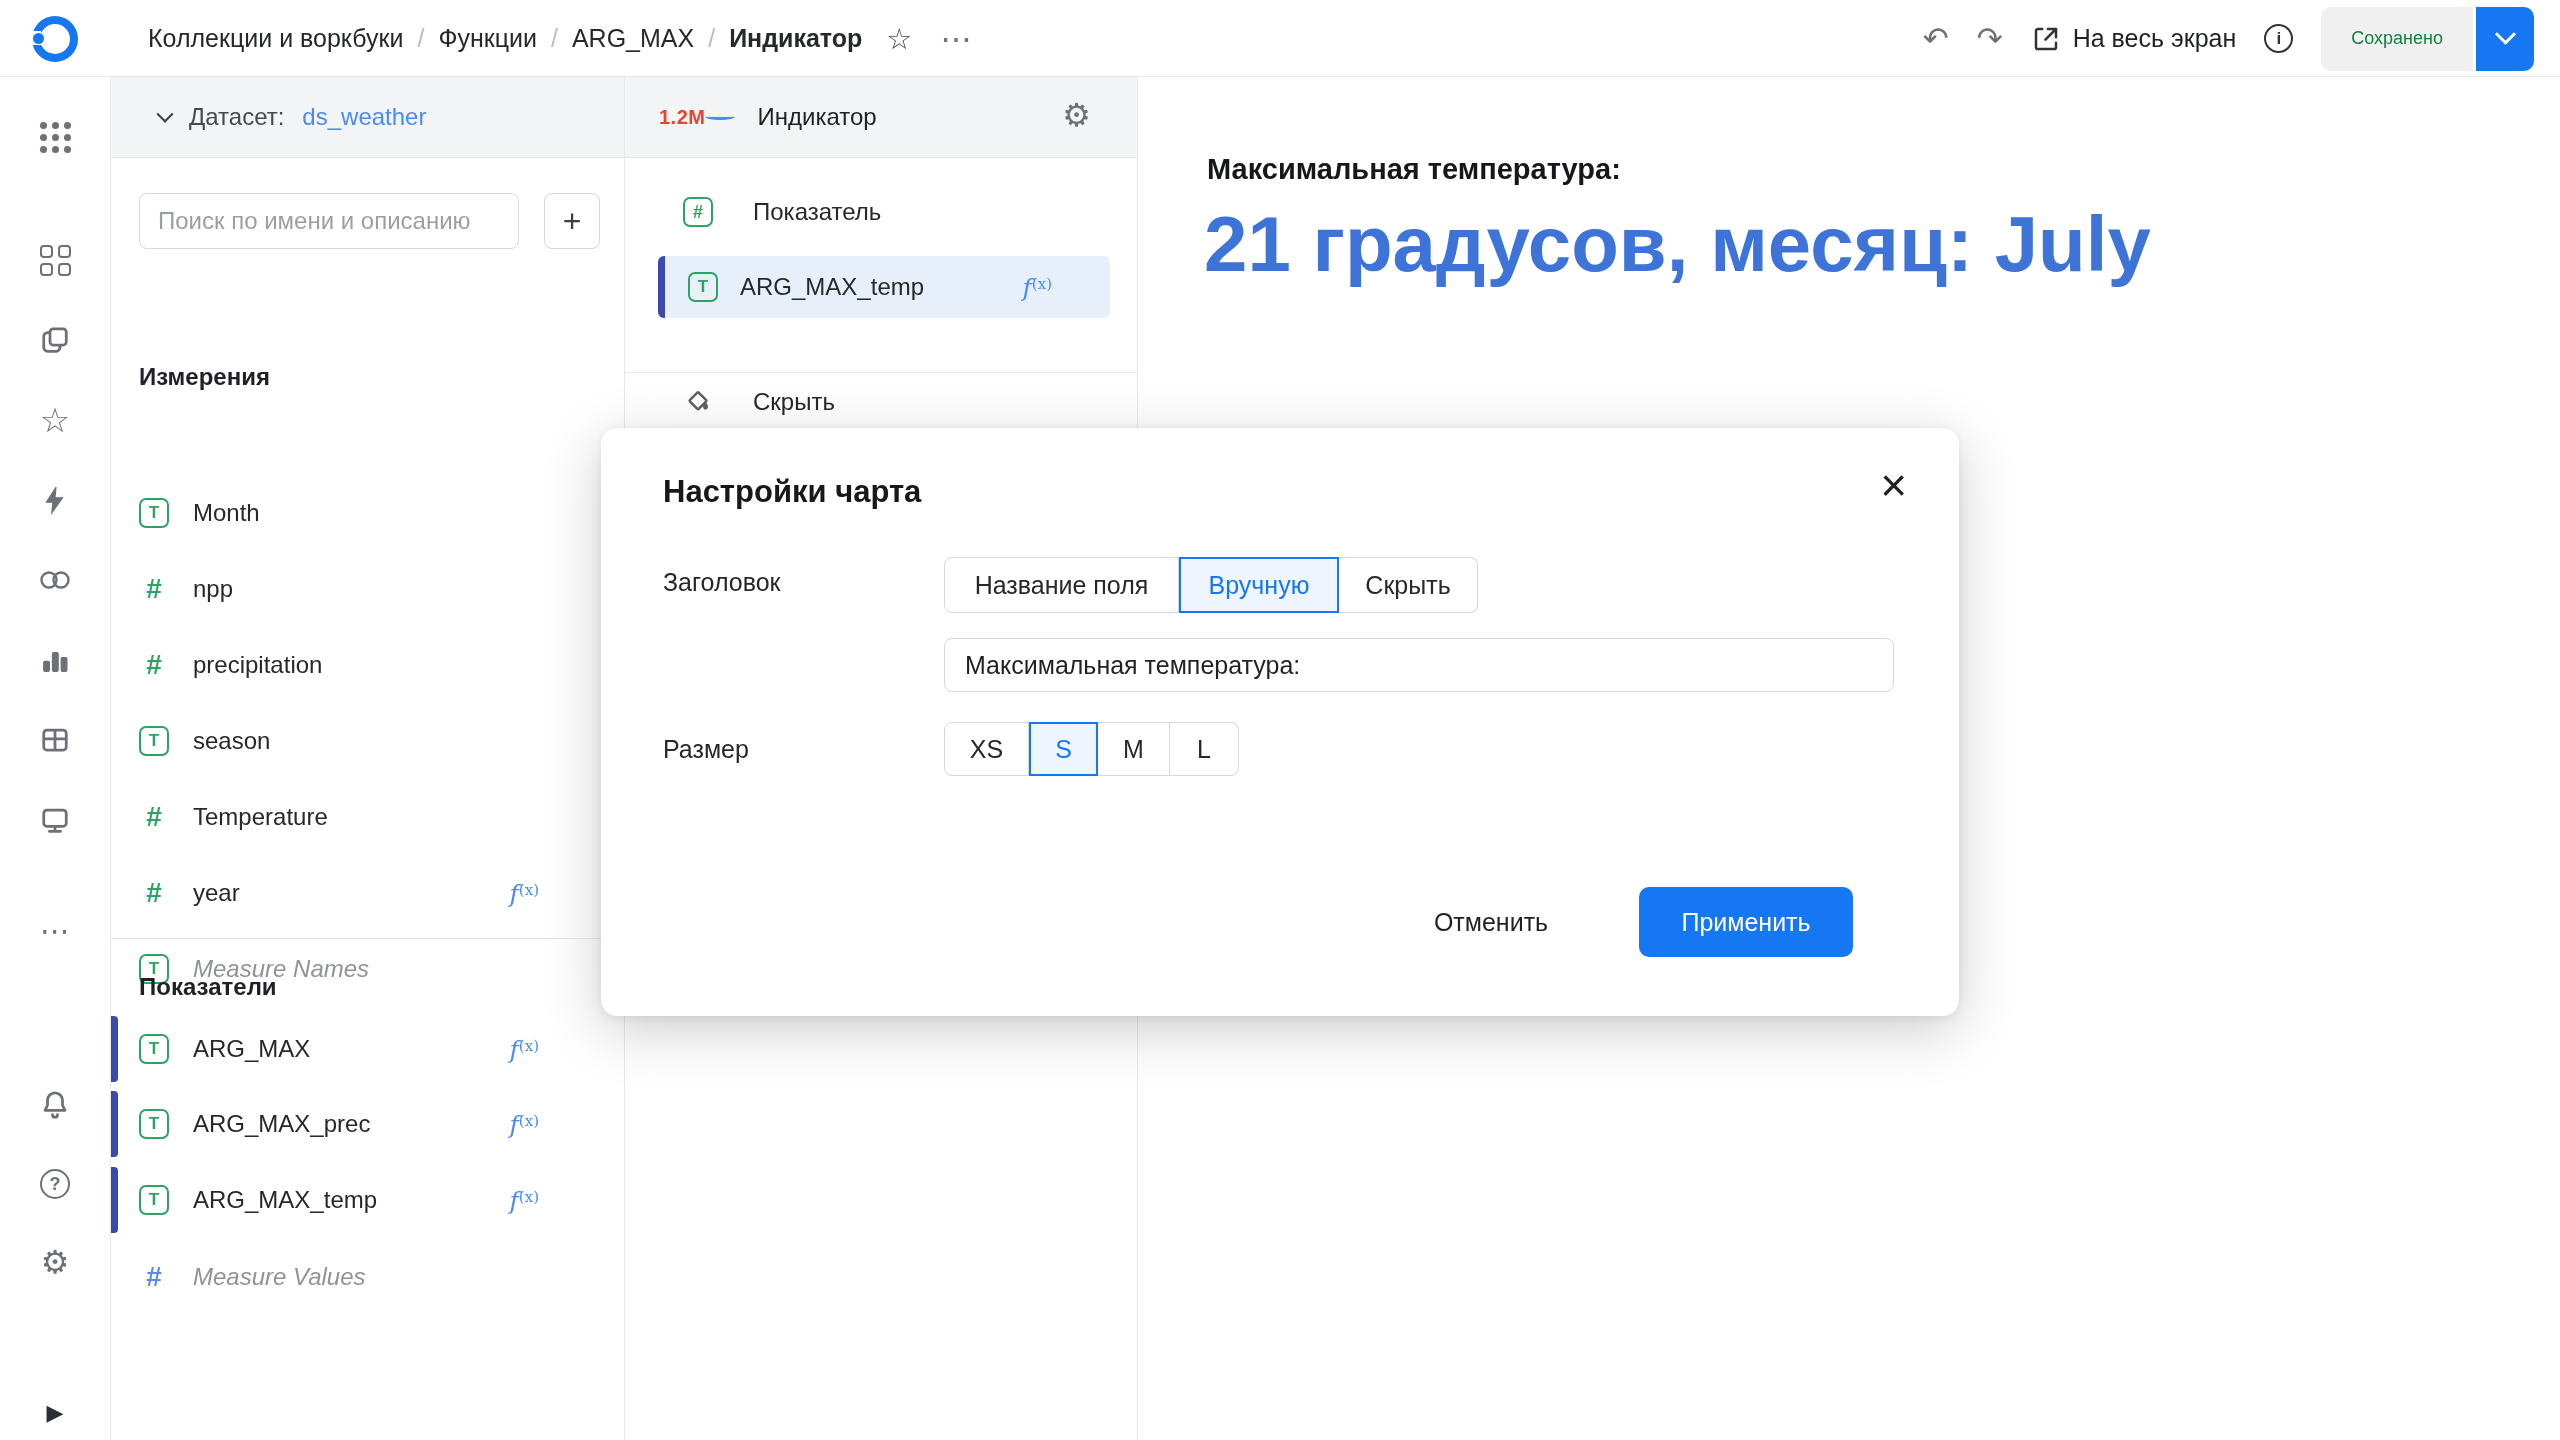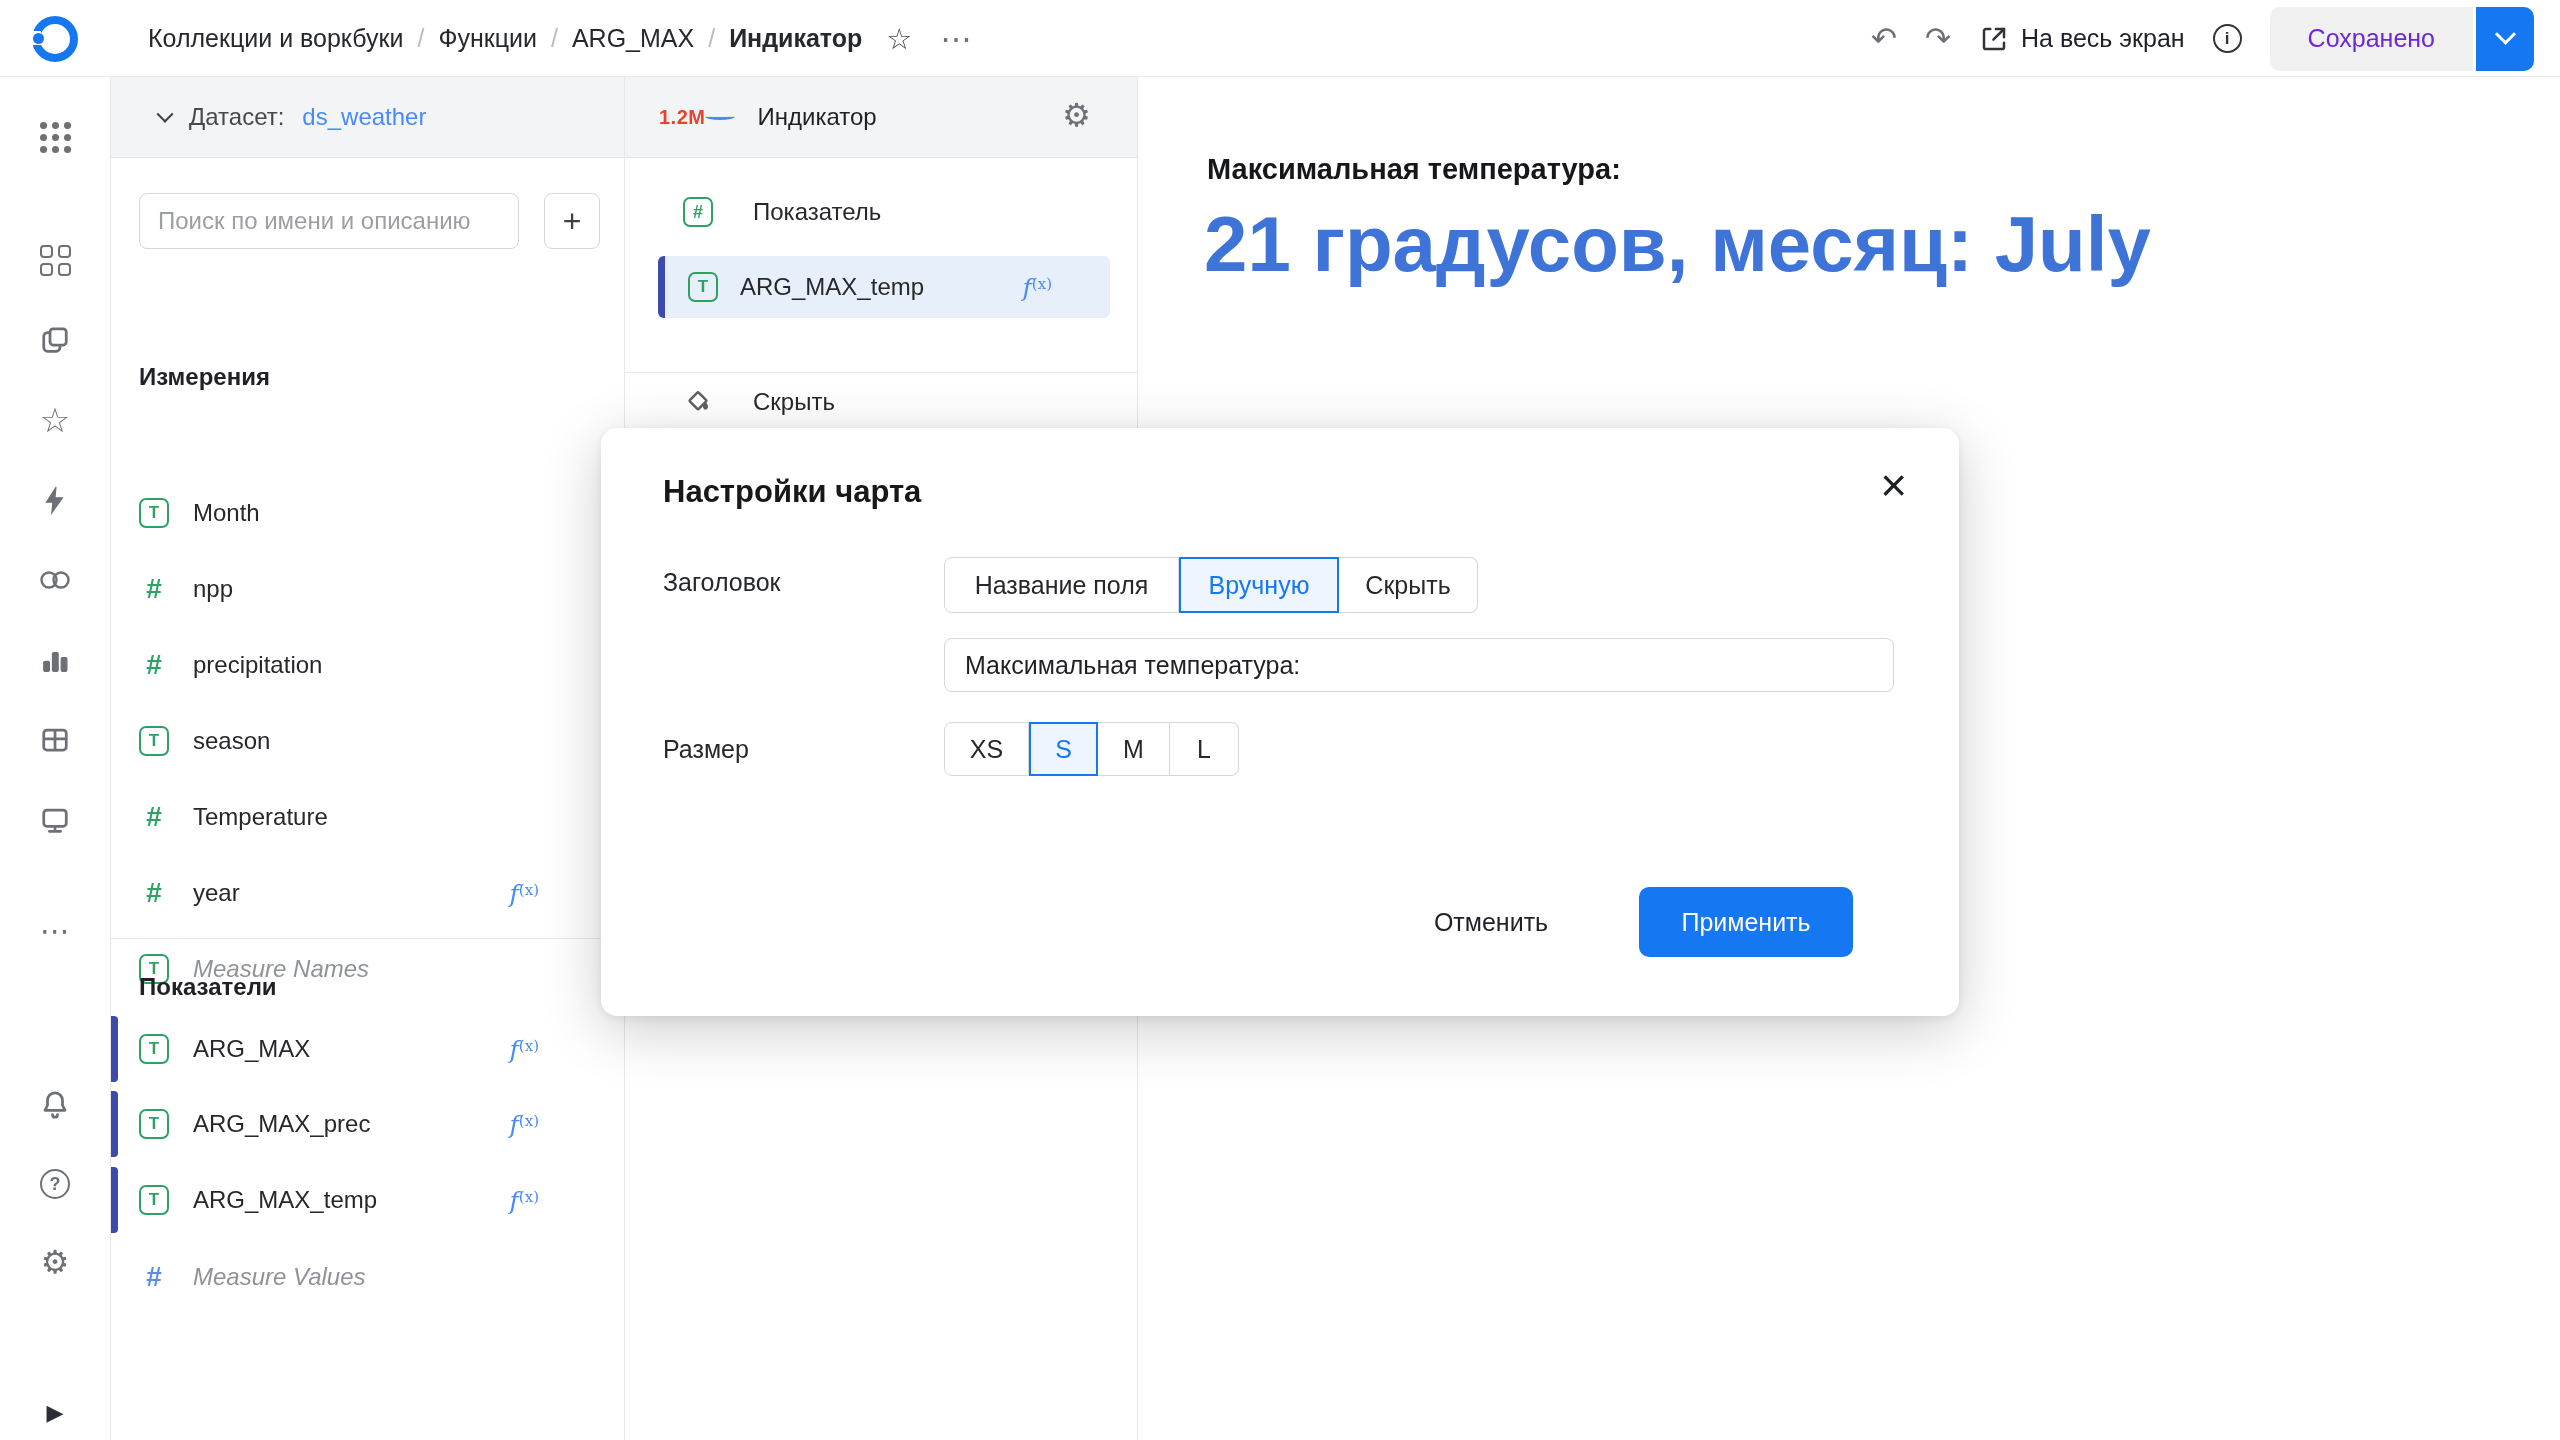--- a/index.html
+++ b/index.html
@@ -29,21 +29,21 @@
   #breadcrumbs .crumb{color:#26282c;cursor:pointer;white-space:nowrap}
   #breadcrumbs .crumb.current{font-weight:700}
   #breadcrumbs .sep{color:#b9bcc0}
   .bc-star{font-size:29px;color:#4a4d52;margin-left:10px;cursor:pointer}
   .bc-more{font-size:32px;color:#707379;margin-left:14px;cursor:pointer;letter-spacing:2px}
   #tb-right{position:absolute;right:26px;top:0;height:77px;display:flex;align-items:center;gap:28px}
   .tb-ic{font-size:31px;color:#6d7076;cursor:pointer;line-height:1}
   .fs-btn{display:flex;align-items:center;gap:12px;cursor:pointer;font-size:25px;color:#1f2126}
   .info-ic{width:29px;height:29px;border:2.2px solid #303338;border-radius:50%;display:flex;align-items:center;justify-content:center;font-size:17px;font-weight:700;color:#303338;cursor:pointer}
   #save-split{display:flex;align-items:stretch;height:64px;cursor:pointer}
-  #save-main{background:#f0f0f1;color:#6d28d9;font-size:25px;display:flex;align-items:center;padding:0 38px;border-radius:10px 0 0 10px}
+  #save-main{background:#f0f0f1;color:#15803d;font-size:18px;display:flex;align-items:center;padding:0 30px;border-radius:10px 0 0 10px}
   #save-dd{width:58px;background:var(--accent);border-radius:0 10px 10px 0;margin-left:3px;display:flex;align-items:center;justify-content:center}
   .chev-w{width:15px;height:15px;border-right:3.5px solid #fff;border-bottom:3.5px solid #fff;transform:rotate(45deg) translate(-3px,-3px)}
 
   
   #rail{position:absolute;left:0;top:77px;width:111px;height:1363px;background:#fff;border-right:1px solid var(--border)}
   .ric{position:absolute;left:0;width:110px;height:48px;display:flex;align-items:center;justify-content:center;color:var(--gray);cursor:pointer}
   .ric svg{stroke:var(--gray)}
   .grid9{display:grid;grid-template-columns:repeat(3,7px);grid-gap:5px}
   .grid9 i{width:7px;height:7px;border-radius:50%;background:var(--gray)}
   .grid4{display:grid;grid-template-columns:repeat(2,13px);grid-gap:5px}

